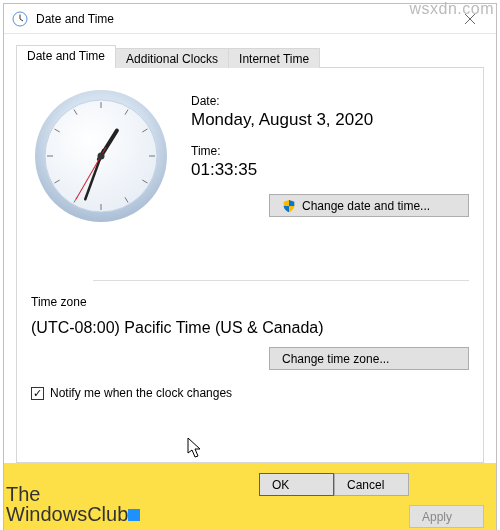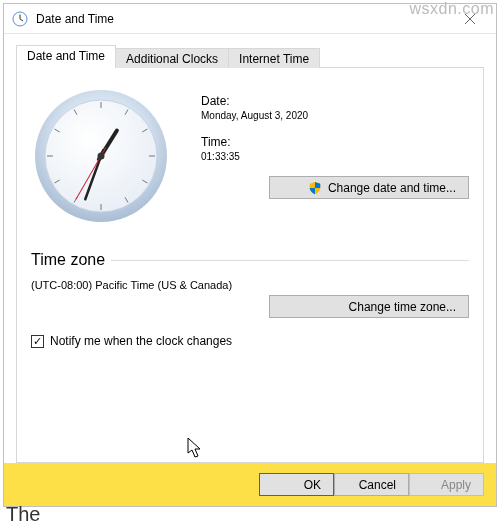--- a/index.html
+++ b/index.html
@@ -73,50 +73,50 @@
     }
     .tab-panel {
       border: 1px solid #d7d7d7;
       border-top: none;
       background: #fff;
       padding: 18px 14px 14px 14px;
       min-height: 395px;
       position: relative;
     }
     
-    .row-top { display: flex; gap: 26px; }
+    .row-top { display: flex; gap: 16px; }
     .clock-col { width: 144px; }
     .analog-clock { width: 140px; height: 140px; position: relative; }
     .info-col { flex: 1; padding-top: 8px; }
     .lbl { font-size: 12px; color: #000; margin-bottom: 2px; }
-    .val { font-size: 10px; color: #000; margin-bottom: 14px; }
+    .val { font-size: 17px; color: #000; margin-bottom: 14px; }
     .btn {
       display: inline-flex;
       align-items: center;
-      justify-content: flex-end;
+      justify-content: flex-start;
       min-width: 170px;
       height: 23px;
       border: 1px solid #adadad;
       background: #e1e1e1;
       font-family: inherit;
       font-size: 12px;
       padding: 0 12px;
       gap: 6px;
       cursor: pointer;
     }
     .btn.wide { min-width: 200px; }
     .btn-row-right { text-align: right; margin-top: 4px; }
     
     .section-head {
       display: flex; align-items: center;
       gap: 6px; margin-top: 22px; margin-bottom: 10px;
     }
     .section-head .rule { flex: 1; height: 1px; background: #dcdcdc; }
-    .section-head .txt { font-size: 16px; }
-    .tz-val { font-size: 11px; margin-bottom: 4px; }
+    .section-head .txt { font-size: 12px; margin-top: 44px; }
+    .tz-val { font-size: 16px; margin-bottom: 10px; }
     .dst { font-size: 12px; margin-top: 22px; line-height: 1.35; }
     
     .chk-row {
       display: flex; align-items: center; gap: 6px;
       margin-top: 16px; font-size: 12px;
       cursor: pointer;
     }
     .chk {
       width: 13px; height: 13px;
       border: 1px solid #333;
@@ -127,21 +127,21 @@
     .button-bar {
       background: #fde047;
       display: flex;
       justify-content: flex-end;
       padding: 10px 12px;
     }
     .button-bar .btn {
       min-width: 75px;
     }
     .btn.default { border: 1px solid #0078d7; }
-    .btn.disabled { color: #888; border-color: #c0c0c0; cursor: default; }
+    .btn.disabled { color: #888; border-color: #c0c0c0; cursor: default; margin-top: 32px; }
     
     .wm1 { position: absolute; right: 6px; top: 0; font-size: 16px; color: #bbb; letter-spacing: 0.5px; }
     .wm2 { position: absolute; left: 6px; bottom: 6px; font-size: 20px; line-height: 1; color: #333; font-weight: 400; }
     .wm2 .sq { display:inline-block; width:12px; height:12px; background:#1e90ff; vertical-align: baseline; margin-right:2px; }
     
     .fake-cursor { position: absolute; left: 187px; top: 437px; pointer-events: none; }
     
     .shield { width: 14px; height: 14px; }
   </style>
 </head>
@@ -265,13 +265,16 @@
   </div>
 
 </div>
 
 <svg class="fake-cursor" width="18" height="24" viewBox="0 0 18 24">
   <path d="M1 1 L1 16 L5 13 L8 20 L11 19 L8 12 L13 12 Z" fill="#fff" stroke="#000" stroke-width="1"></path>
 </svg>
 
 <div class="wm2">
   <div>The</div>
+  <div>
+    <span>WindowsClub</span><span class="sq"></span>
+  </div>
 </div>
 
 </body></html>

